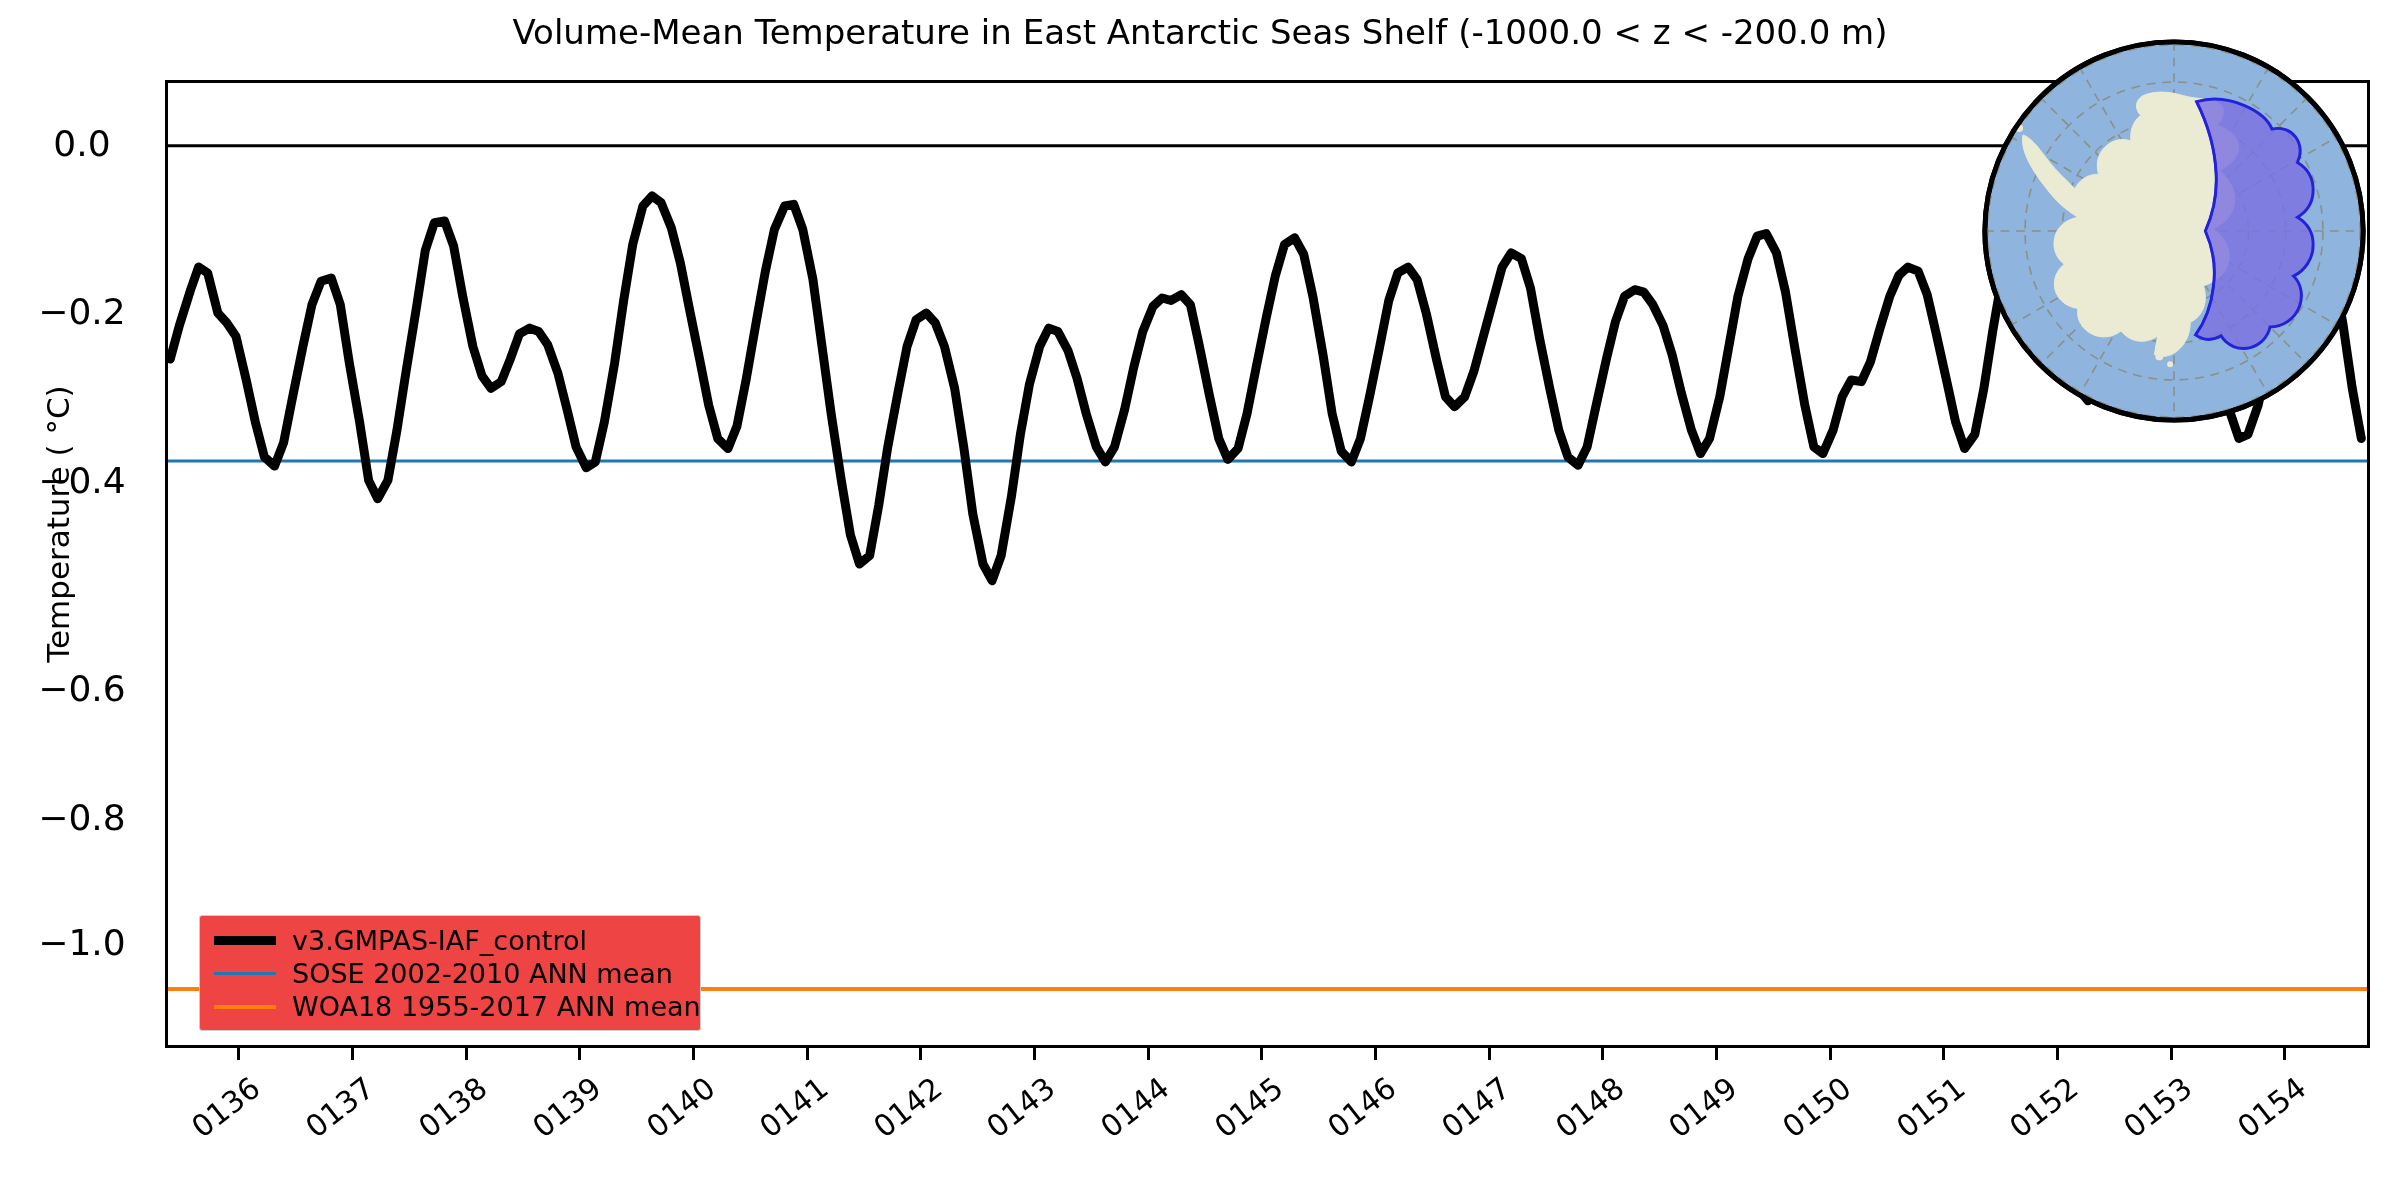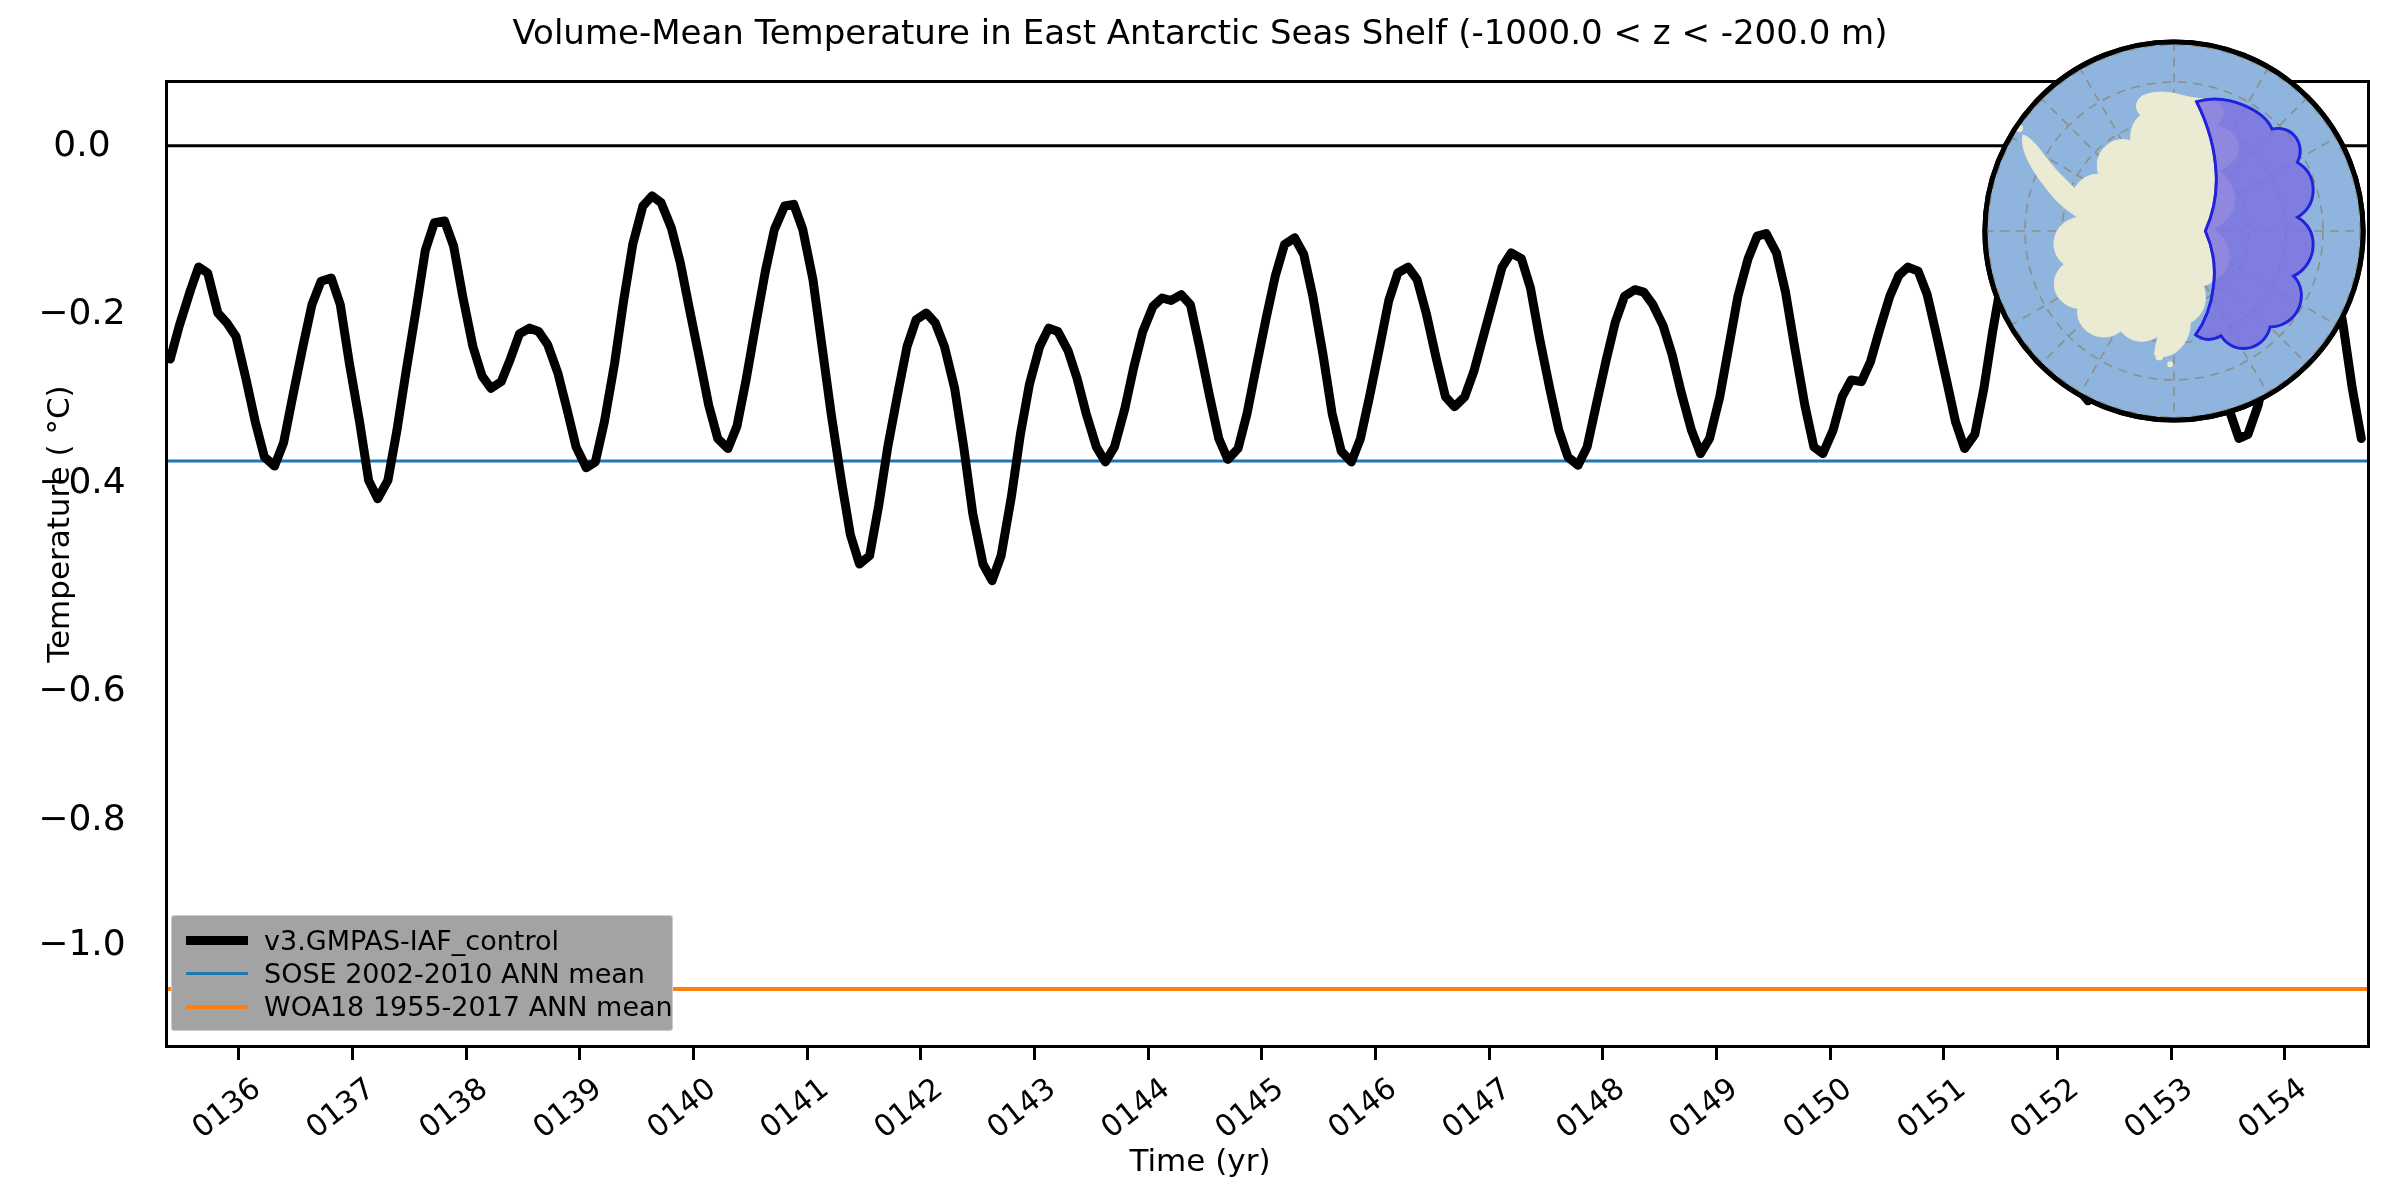--- a/index.html
+++ b/index.html
@@ -119,25 +119,25 @@
   .xtick-mark {
     position: absolute;
     top: 0px;
     width: 3px;
     height: 12px;
     background: #000000;
   }
   
   #legend {
     position: absolute;
-    left: 171px;
+    left: 199px;
     top: 915px;
     width: 502px;
     height: 116px;
-    background: #a3a3a3;
+    background: #ef4444;
     border: 1px solid #cccccc;
     border-radius: 3px;
     box-sizing: border-box;
     padding: 8px 14px;
   }
   .legend-row {
     display: flex;
     align-items: center;
     height: 33px;
   }
@@ -232,21 +232,20 @@
       <div class="xtick-label" style="left: 1706.78px; width: 78px;">0151</div>
       <div class="xtick-mark" style="left: 1890.94px;"></div>
       <div class="xtick-label" style="left: 1820.44px; width: 78px;">0152</div>
       <div class="xtick-mark" style="left: 2004.6px;"></div>
       <div class="xtick-label" style="left: 1934.1px; width: 78px;">0153</div>
       <div class="xtick-mark" style="left: 2118.26px;"></div>
       <div class="xtick-label" style="left: 2047.76px; width: 78px;">0154</div>
     </div>
 
   <div id="ylabel">Temperature ( °C)</div>
-  <div id="xlabel">Time (yr)</div>
 
   <div id="legend">
       <div class="legend-row">
         <div class="legend-swatch" style="border-top: 9px solid rgb(0, 0, 0);"></div>
         <div class="legend-text">v3.GMPAS-IAF_control</div>
       </div>
       <div class="legend-row">
         <div class="legend-swatch" style="border-top: 3px solid rgb(31, 119, 180);"></div>
         <div class="legend-text">SOSE 2002-2010 ANN mean</div>
       </div>

